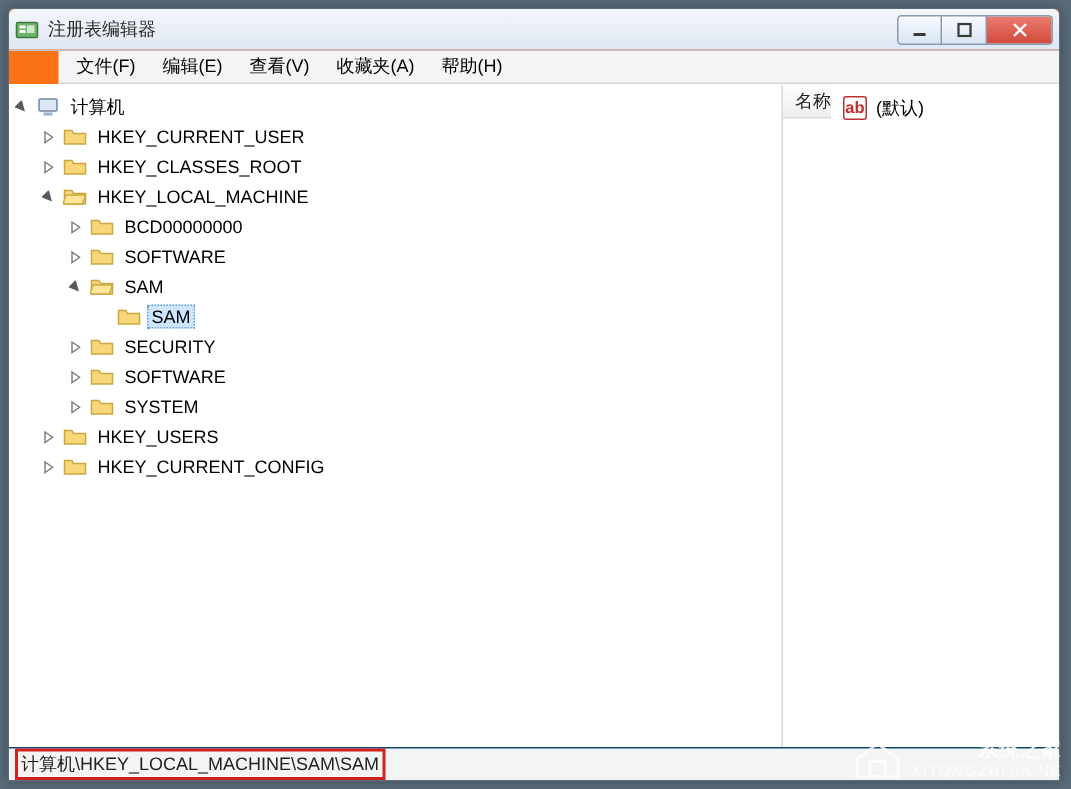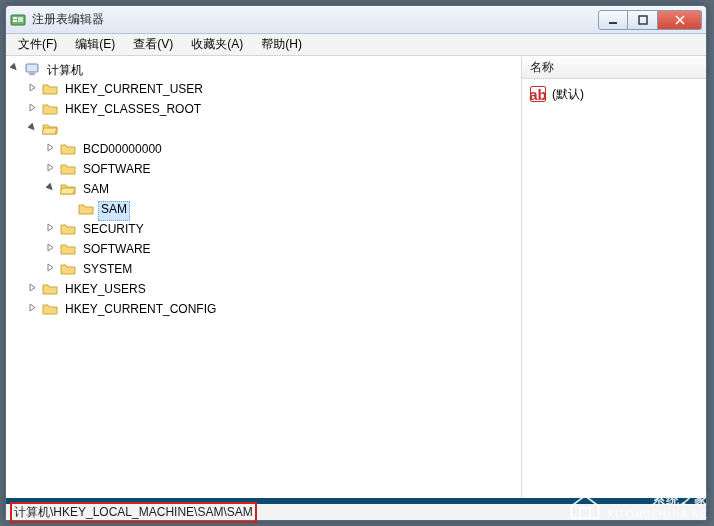--- a/index.html
+++ b/index.html
@@ -7,35 +7,35 @@
   .window { position: absolute; top: 5px; left: 5px; width: 702px; height: 516px; background: #f97316; border: 1px solid #5a6b7a; border-radius: 4px 4px 0 0; box-shadow: 0 0 8px rgba(0,0,0,.3); display: flex; flex-direction: column; }
   .titlebar { height: 28px; background: linear-gradient(#f3f6fb,#dfe7f2); border-bottom: 1px solid #b8c4d4; display: flex; align-items: center; padding: 0 4px; border-radius: 4px 4px 0 0; }
   .titlebar .ico { width: 16px; height: 16px; margin-right: 6px; display:inline-flex; align-items:center; justify-content:center;}
   .titlebar .title { flex: 1; color: #2a2a2a; }
   .winbtns { display: flex; gap: 0; }
   .winbtn { width: 30px; height: 20px; border: 1px solid #8a9ab0; background: linear-gradient(#f8fbff,#d8e4f3); display:flex; align-items:center; justify-content:center; }
   .winbtn.min { border-radius: 3px 0 0 3px; }
   .winbtn.max { border-left: none; }
   .winbtn.close { width: 44px; border-left:none; border-radius: 0 3px 3px 0; background: linear-gradient(#e97c70,#d24a3a); color:#fff; }
   .winbtn svg { display:block; }
-  .menubar { height: 22px; background: #f4f4f4; border-bottom: 1px solid #d5d5d5; display: flex; align-items: center; padding: 0 4px; gap: 2px; }
+  .menubar { height: 22px; background: #f4f4f4; border-bottom: 1px solid #d5d5d5; display: flex; align-items: center; padding: 0 4px; gap: 2px; margin-left: 33px; }
   .menuitem { padding: 2px 8px; cursor: default; }
   .body { flex:1; display:flex; background:#fff; border-top:1px solid #fff; min-height:0; }
   .tree-pane { width: 516px; border-right: 1px solid #d9d9d9; overflow:auto; padding: 4px 0 4px 2px; }
-  .list-pane { flex:1; display:flex; flex-direction:column; }
+  .list-pane { flex:1; display:flex; }
   .list-header { height: 22px; border-bottom: 1px solid #d9d9d9; display:flex; align-items:center; padding-left: 8px; background: linear-gradient(#fdfdfd,#efefef); }
   .list-header .col { color:#222; }
   .list-body { flex:1; padding: 6px 8px; }
   .row { display:flex; align-items:center; gap:6px; height:18px; }
-  .icon-ab { width:16px; height:16px; border:1px solid #c03030; border-radius:2px; display:flex; align-items:center; justify-content:center; font-size:15px; color:#c03030; font-weight:bold; background:#fff;}
-  .statusbar { height: 22px; border-top:6px solid #0c4a6e; background:#f4f4f4; display:flex; align-items:center; padding: 0 6px; color:#222; }
+  .icon-ab { width:16px; height:16px; border:1px solid #c03030; border-radius:2px; display:flex; align-items:center; justify-content:center; font-size:11px; color:#c03030; font-weight:bold; background:#fff;}
+  .statusbar { height: 22px; border-top:1px solid #0c4a6e; background:#f4f4f4; display:flex; align-items:center; padding: 0 6px; color:#222; }
   .status-highlight { border:2px solid #d02020; padding:0 2px; margin:-2px; display:inline-block; }
   .tree { list-style:none; }
   .tree ul { list-style:none; padding-left: 18px; }
-  .node { display:flex; height:20px; gap:2px; white-space:nowrap; }
+  .node { display:flex; align-items:center; height:20px; gap:2px; white-space:nowrap; }
   .toggle { width:12px; height:12px; display:inline-flex; align-items:center; justify-content:center; color:#6b6b6b; cursor:default; }
   .toggle.spacer { visibility:hidden; }
   .toggle svg { display:block; }
   .node .ico { width:16px; height:16px; margin: 0 2px; display:inline-flex; align-items:center; justify-content:center;}
   .label { padding: 1px 3px; }
   .label.selected { background:#cde6ff; border:1px dotted #6aa0d8; padding:0 2px; }
   .watermark { position:absolute; right:6px; bottom:6px; display:flex; align-items:center; gap:6px; color:#fff; opacity:.85; pointer-events:none;text-align:right; }
   .watermark .logo { width:34px; height:28px; }
   .watermark .txt1 { font-size:13px; font-weight:600; letter-spacing:1px; }
   .watermark .txt2 { font-size:10px; letter-spacing:1px; opacity:.85; }
@@ -136,20 +136,21 @@
                     <svg width="9" height="9">
                       <path d="M1 1 L8 5 L1 8 Z" fill="#595959" transform="rotate(45 4.5 4.5)"></path>
                     </svg>
                   </span>
                 <span class="ico">
                     <svg width="16" height="16">
                       <path d="M1 4 h5 l1 2 h8 v7 h-14 z" fill="#f7d77a" stroke="#caa83e"></path>
                       <path d="M2 7 h13 l-2 6 h-13 z" fill="#ffe69a" stroke="#caa83e"></path>
                     </svg>
                   </span>
+                <span class="label">HKEY_LOCAL_MACHINE</span>
               </div>
               <ul>
                 <li>
                     <div class="node">
                   <span class="toggle">
                         <svg width="9" height="9">
                           <path d="M2 1 L7 4.5 L2 8 Z" fill="none" stroke="#808080"></path>
                         </svg>
                       </span>
                   <span class="ico">

